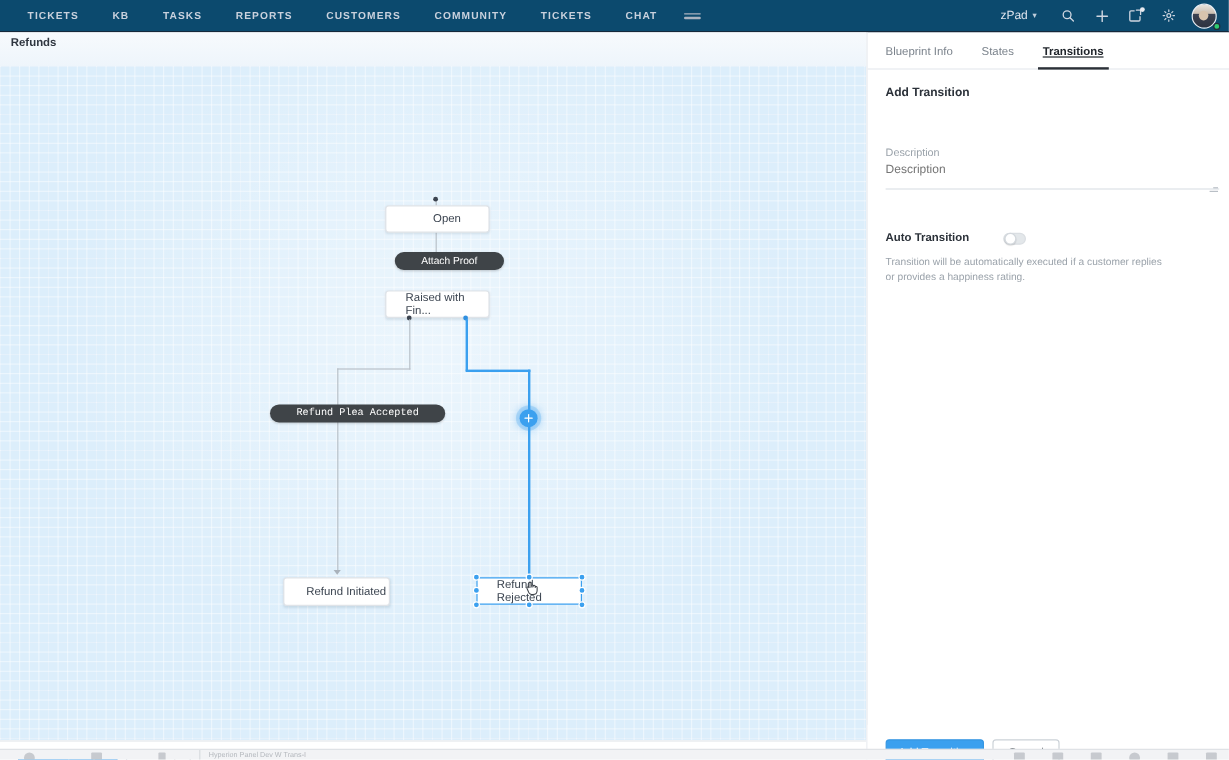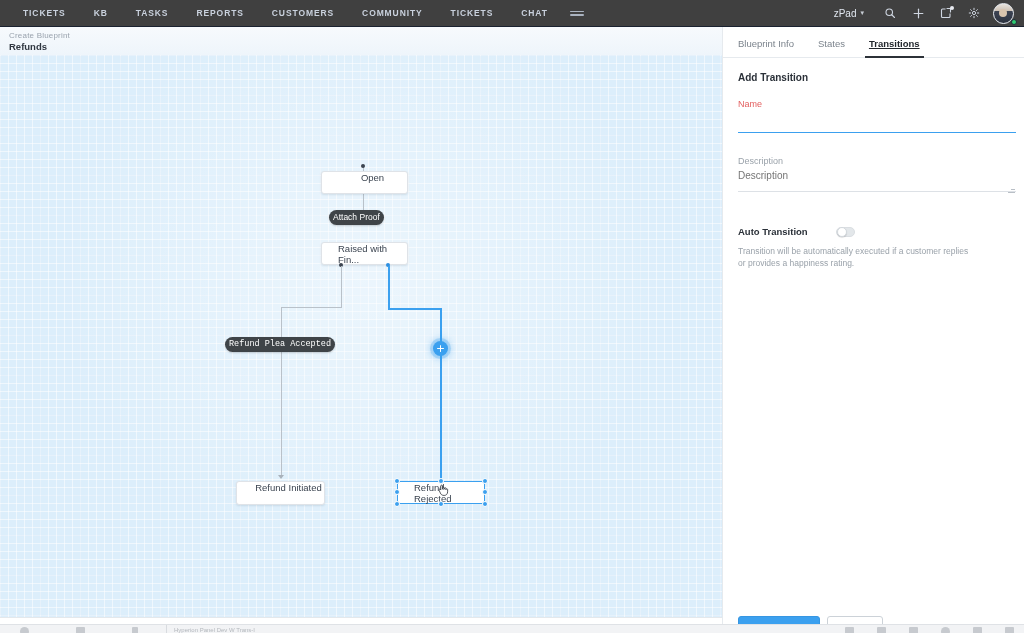--- a/index.html
+++ b/index.html
@@ -6,21 +6,21 @@
   html, body {
     width: 1024px; height: 633px;
     overflow: hidden;
     font-family: "Liberation Sans", sans-serif;
     background: #ffffff;
   }
 
   
   #topnav {
     position: absolute; left: 0; top: 0; width: 1024px; height: 27px;
-    background: #404040;
+    background: #0c4a6e;
     display: flex; align-items: center;
     border-bottom: 1px solid #1a2230;
     gap: 26px;
   }
   .nav-items { display: flex; align-items: center; padding-left: 9px; }
   .nav-item {
     color: #c9d1dd; font-size: 8.5px; font-weight: bold;
     letter-spacing: .9px; padding: 0 14px; line-height: 27px;
     cursor: pointer; white-space: nowrap;
   }
@@ -92,28 +92,28 @@
   #canvas::before{
     content:""; position:absolute; inset:0;
     background: radial-gradient(ellipse at 50% 40%, rgba(255,255,255,.45), rgba(255,255,255,0) 60%);
     pointer-events:none;
   }
 
   .node {
     position:absolute; background:#fff;
     border:1px solid #dfe3e8; border-radius:3px;
     box-shadow: 0 1px 2px rgba(40,70,100,.12);
-    display:flex; justify-content:center;
+    display:flex; align-items:center; justify-content:center;
     font-size: 9.5px; color:#3b4450; cursor:pointer; user-select:none;padding-left:16px;
   }
   .node.selected { border:1px solid #3ba0ef; box-shadow:none; }
 
   .pill {
     position:absolute; background:#3f4448; color:#fff;
-    font-size: 8.5px; border-radius: 9px; padding: 0 4px;
+    font-size: 8.5px; border-radius: 9px; padding: 0 22px;
     height: 15px; line-height: 15px; white-space:nowrap;
     cursor:pointer; user-select:none;
     box-shadow: 0 1px 2px rgba(0,0,0,.18);
   }
 
   .port { position:absolute; width:4px; height:4px; border-radius:50%; background:#3c4450; }
   .port.blue { background:#2f8fe0; }
 
   .conn { position:absolute; background:#b9c1c9; }
   .conn.blue { background:#3ba0ef; }
@@ -288,21 +288,20 @@
     <div class="avatar-wrap">
       <div class="avatar"></div>
       <span class="status-dot"></span>
     </div>
   </div>
 </div>
 
 <div id="left">
 
   <div id="crumb">
-    <div class="c1">Create Blueprint</div>
     <div class="c2">Refunds</div>
   </div>
 
   <div id="canvas">
 
     <div class="conn" style="left:363px; top:111px; width:1px; height:52px;"></div>
     <div class="arrow-head" style="left:360px; top:162px;"></div>
 
     <div class="port" style="left:361px; top:109px;"></div>
 
@@ -371,24 +370,20 @@
 
   <div id="tabs">
     <div class="tab">Blueprint Info</div>
     <div class="tab">States</div>
     <div class="tab active">Transitions</div>
   </div>
 
   <div id="panel-body">
     <div class="sec-title">Add Transition</div>
 
-    <div>
-      <div class="fld-label req">Name</div>
-      <input class="underline-input" type="text" autofocus="" placeholder="" style="">
-    </div>
 
     <div style="height:23px;"></div>
 
     <div class="ta-wrap">
       <div class="fld-label muted">Description</div>
       <textarea class="underline-ta" placeholder="Description" style=""></textarea>
       <div class="ta-grip">
           <i></i>
           <i></i>
         </div>

